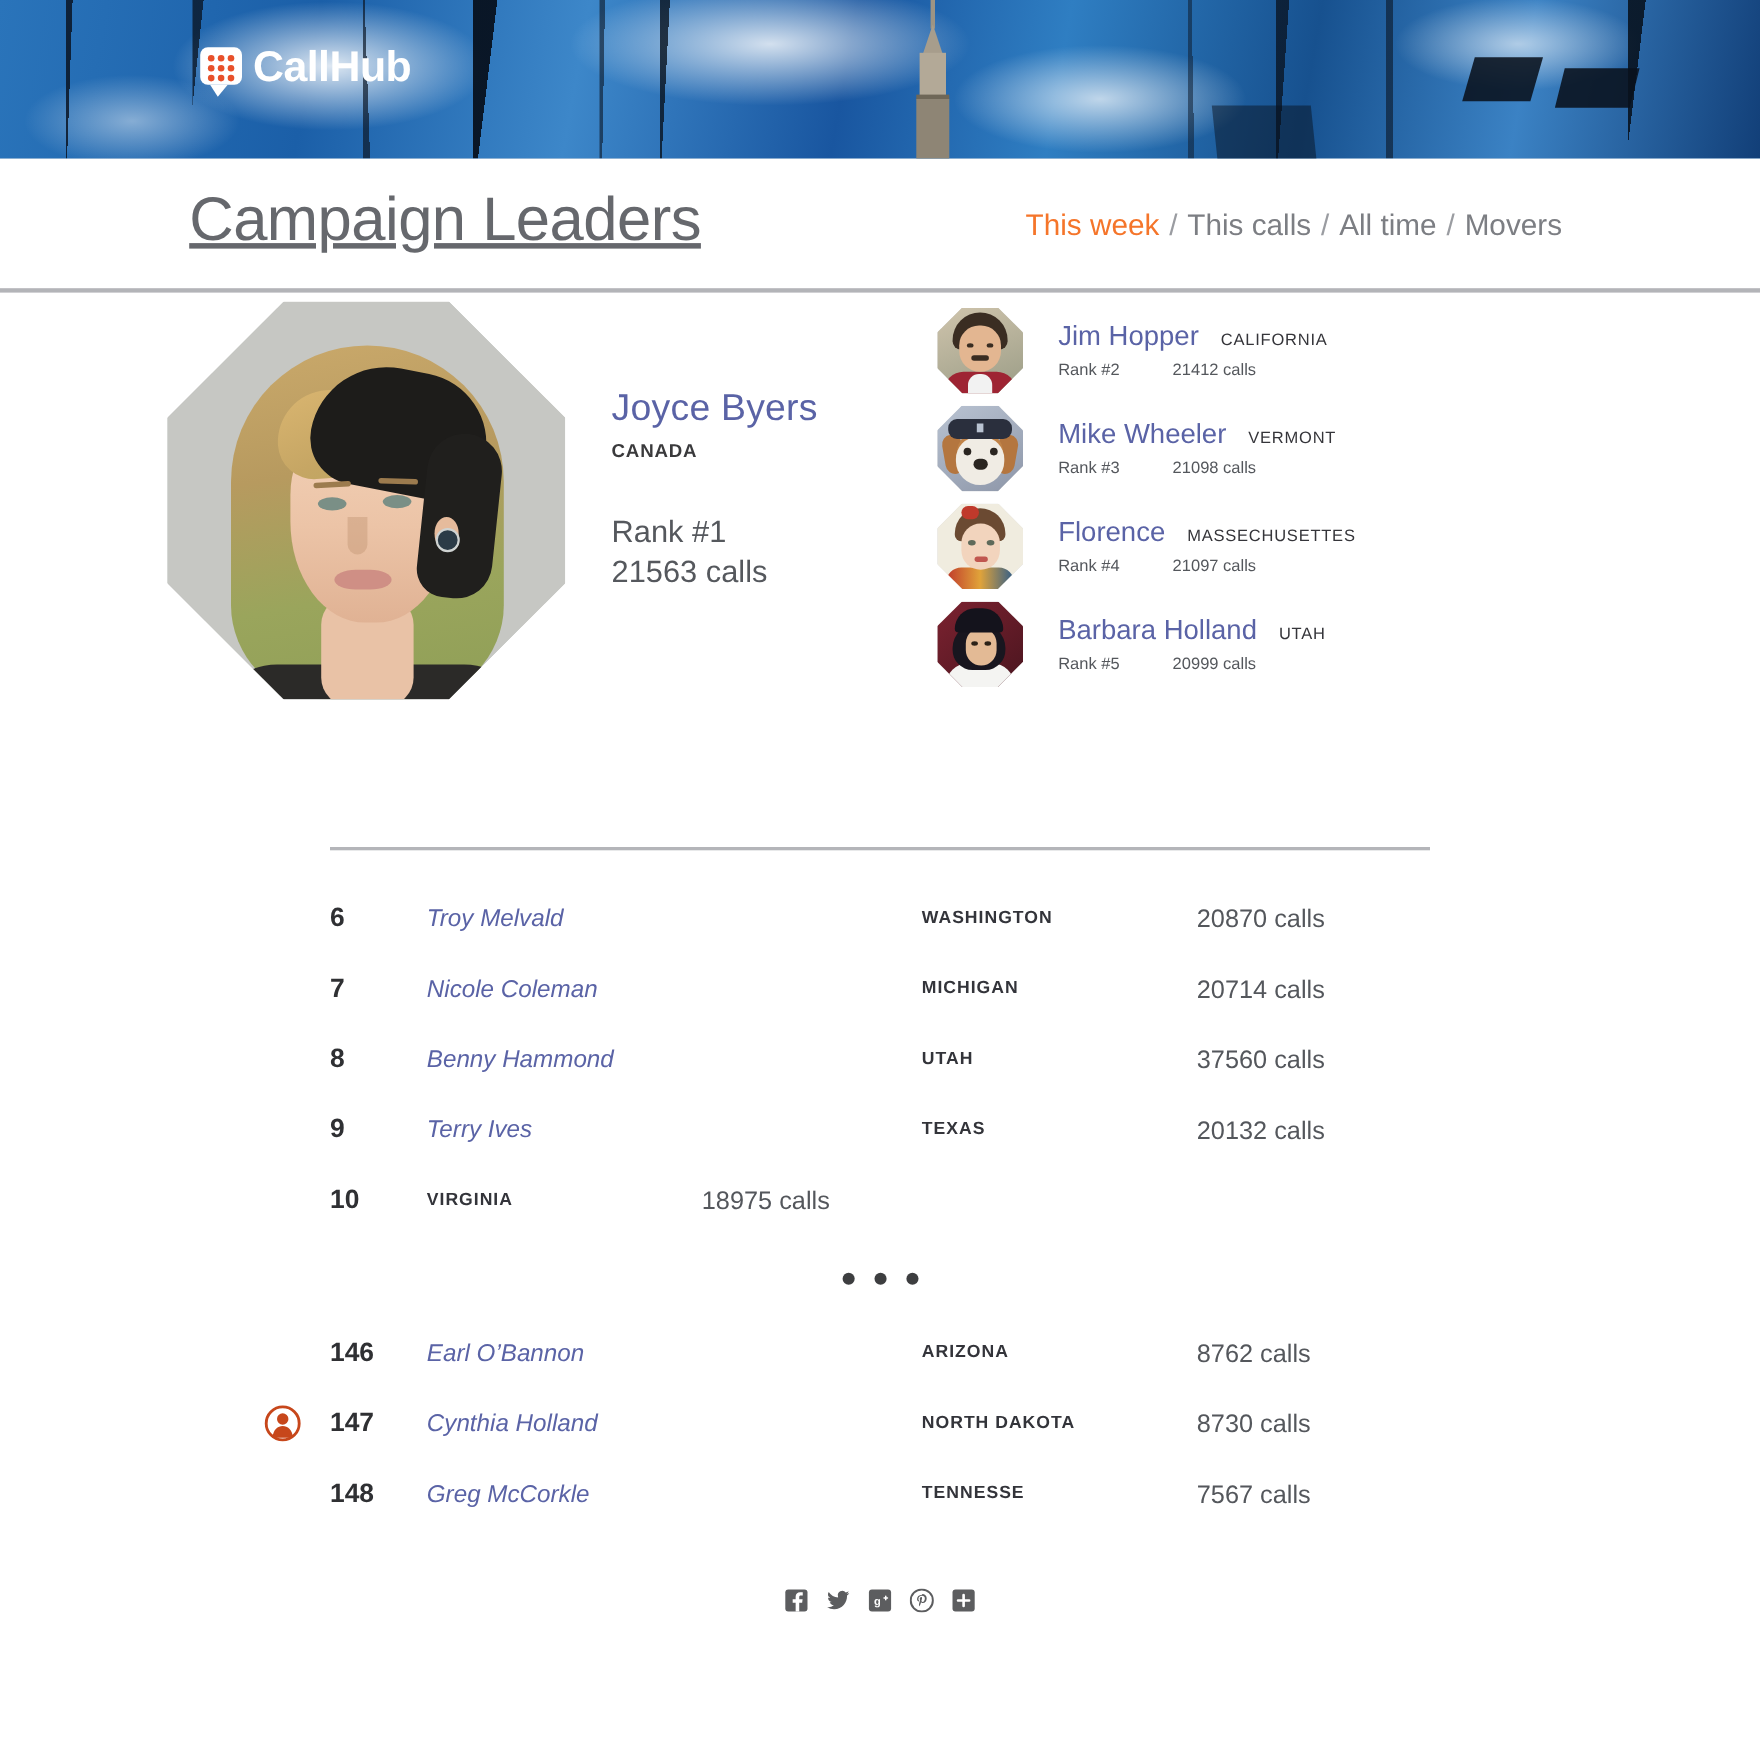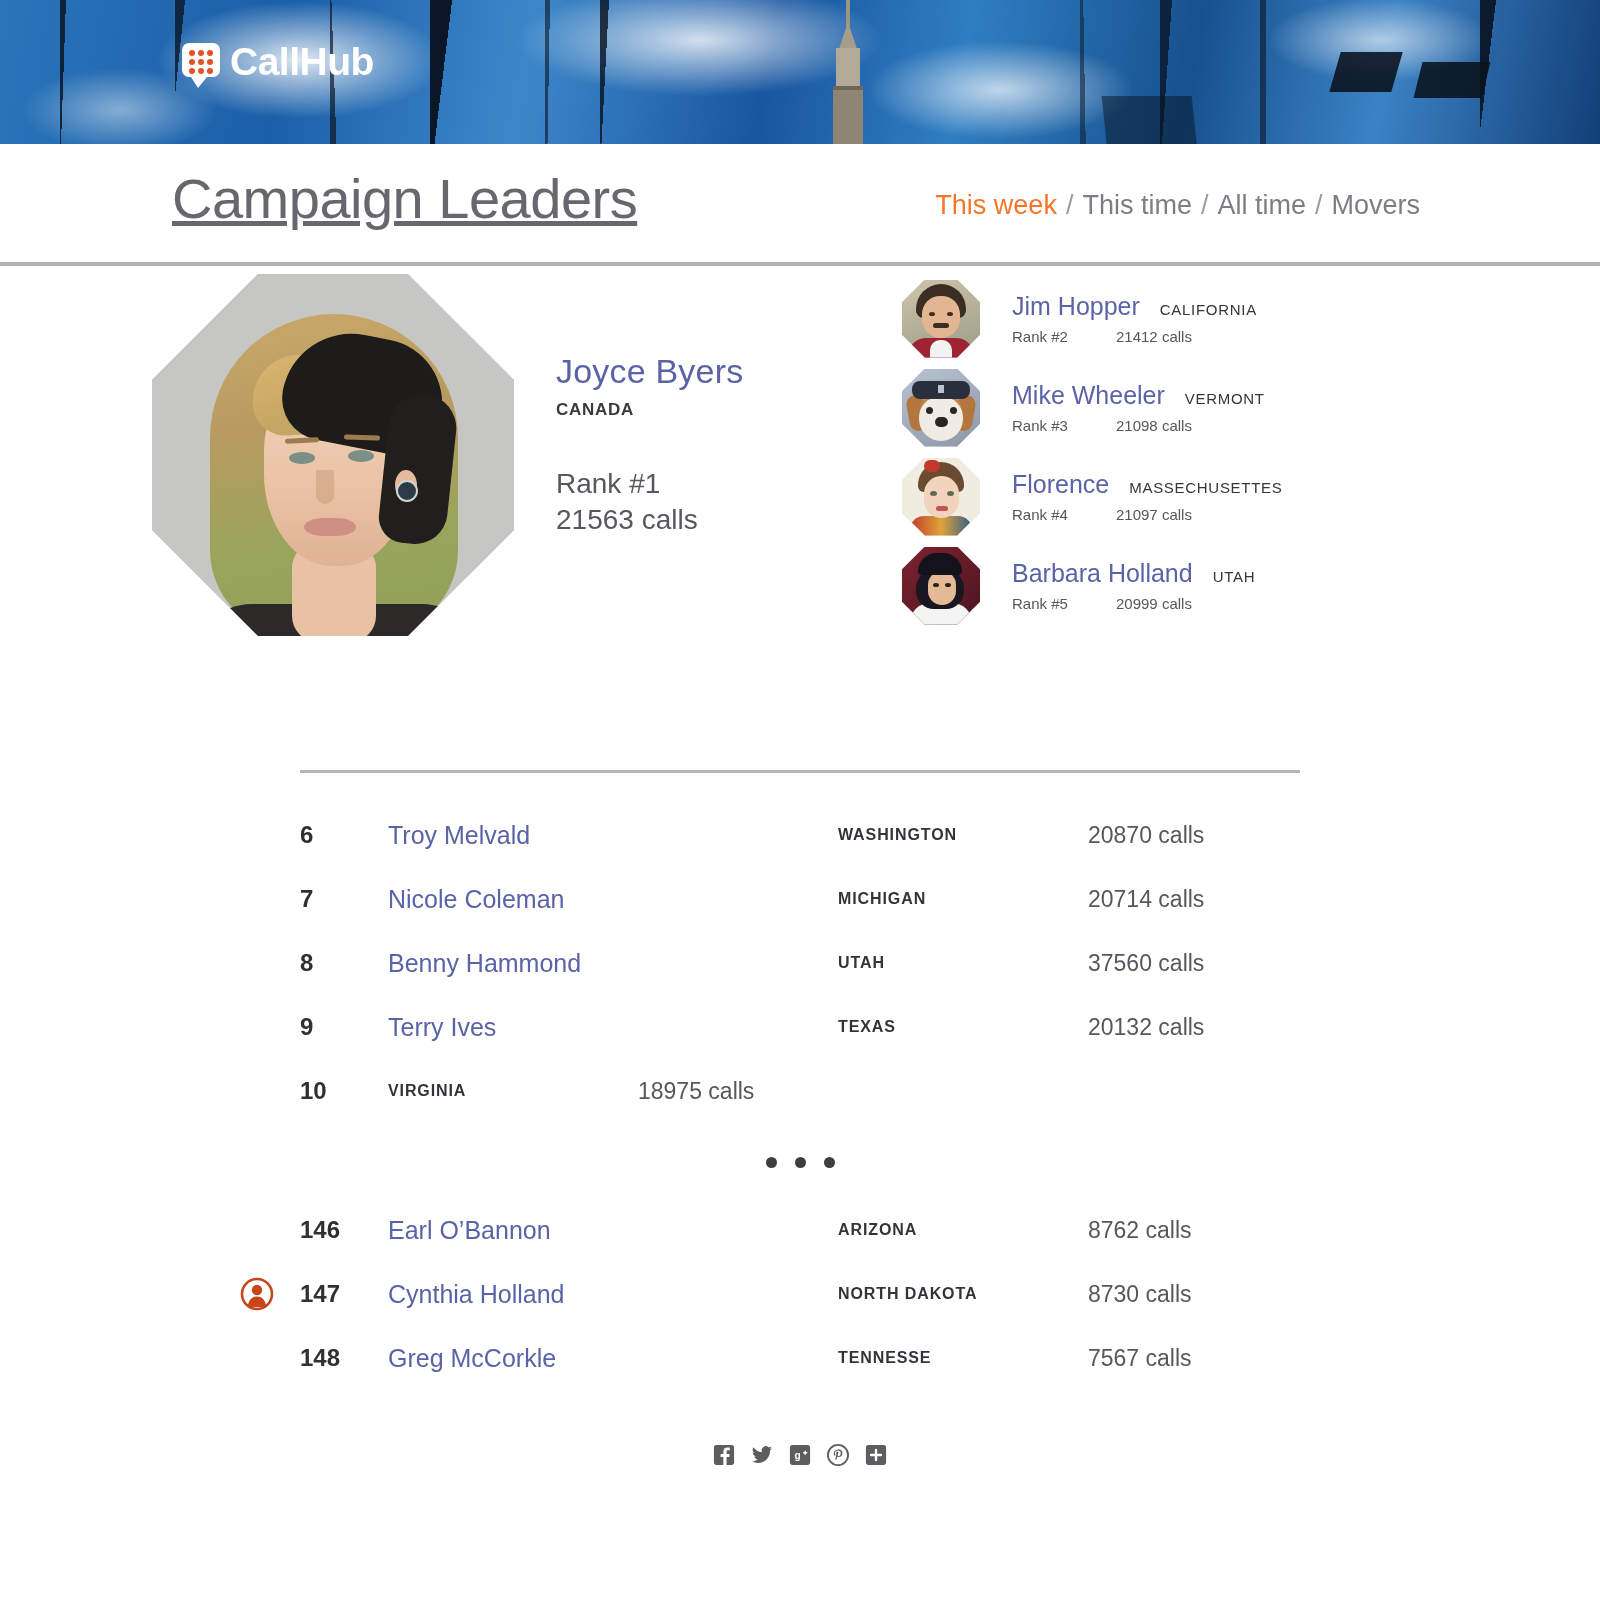--- a/index.html
+++ b/index.html
@@ -226,21 +226,21 @@
   .hero-calls {
     font-size: 28px;
     color: #55585d;
     font-weight: 300;
     line-height: 1.3;
   }
 
   
   .runners {
     position: absolute;
-    left: 902px; top: 8px;
+    left: 852px; top: 8px;
     width: 420px;
   }
   .runner {
     position: relative;
     height: 89px;
     display: flex;
     align-items: center;
   }
   .runner-avatar {
     width: 78px; height: 78px;
@@ -335,23 +335,24 @@
   }
   .row-rank {
     width: 88px;
     flex: 0 0 88px;
     font-size: 24px;
     font-weight: 700;
     color: #2f3033;
   }
   .row-name {
     flex: 0 0 450px;
-    font-size: 25px;
+    font-size: 22px;
     color: #5a63a6;
     font-weight: 400;
+    font-style: italic;
   }
   .row-region {
     flex: 0 0 250px;
     font-size: 16px;
     font-weight: 700;
     color: #33343a;
     letter-spacing: .9px;
   }
   .row-calls {
     flex: 1;
@@ -433,21 +434,21 @@
       </div>
       <div class="logo-text">CallHub</div>
     </div>
   </div>
 
   <div class="titlebar">
     <div class="page-title">Campaign Leaders</div>
     <div class="tabs">
       <span class="tab active">This week</span>
       <span class="sep">/</span>
-      <span class="tab">This time</span>
+      <span class="tab">This calls</span>
       <span class="sep">/</span>
       <span class="tab">All time</span>
       <span class="sep">/</span>
       <span class="tab">Movers</span>
     </div>
   </div>
 
   <div class="top">
 
     <div class="hero-avatar">

